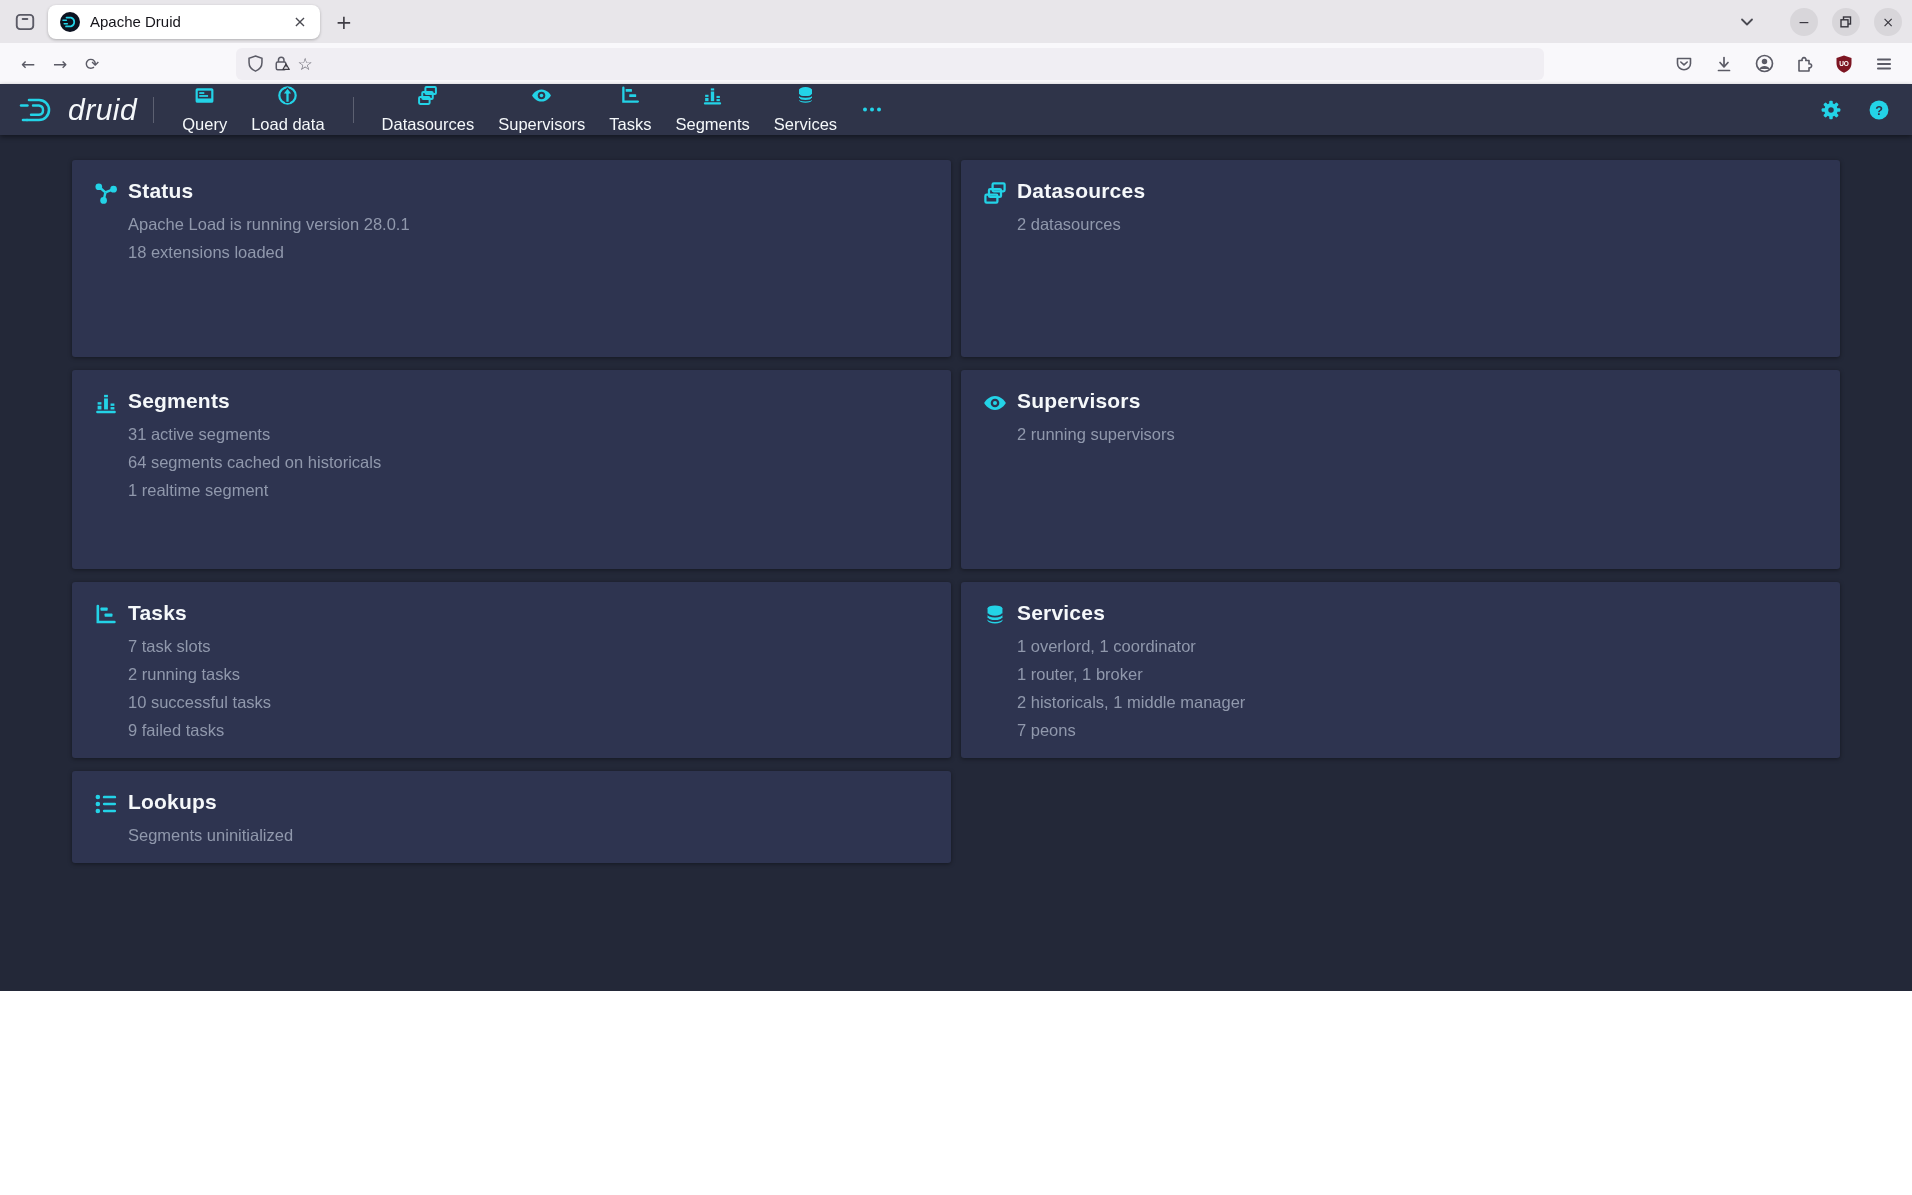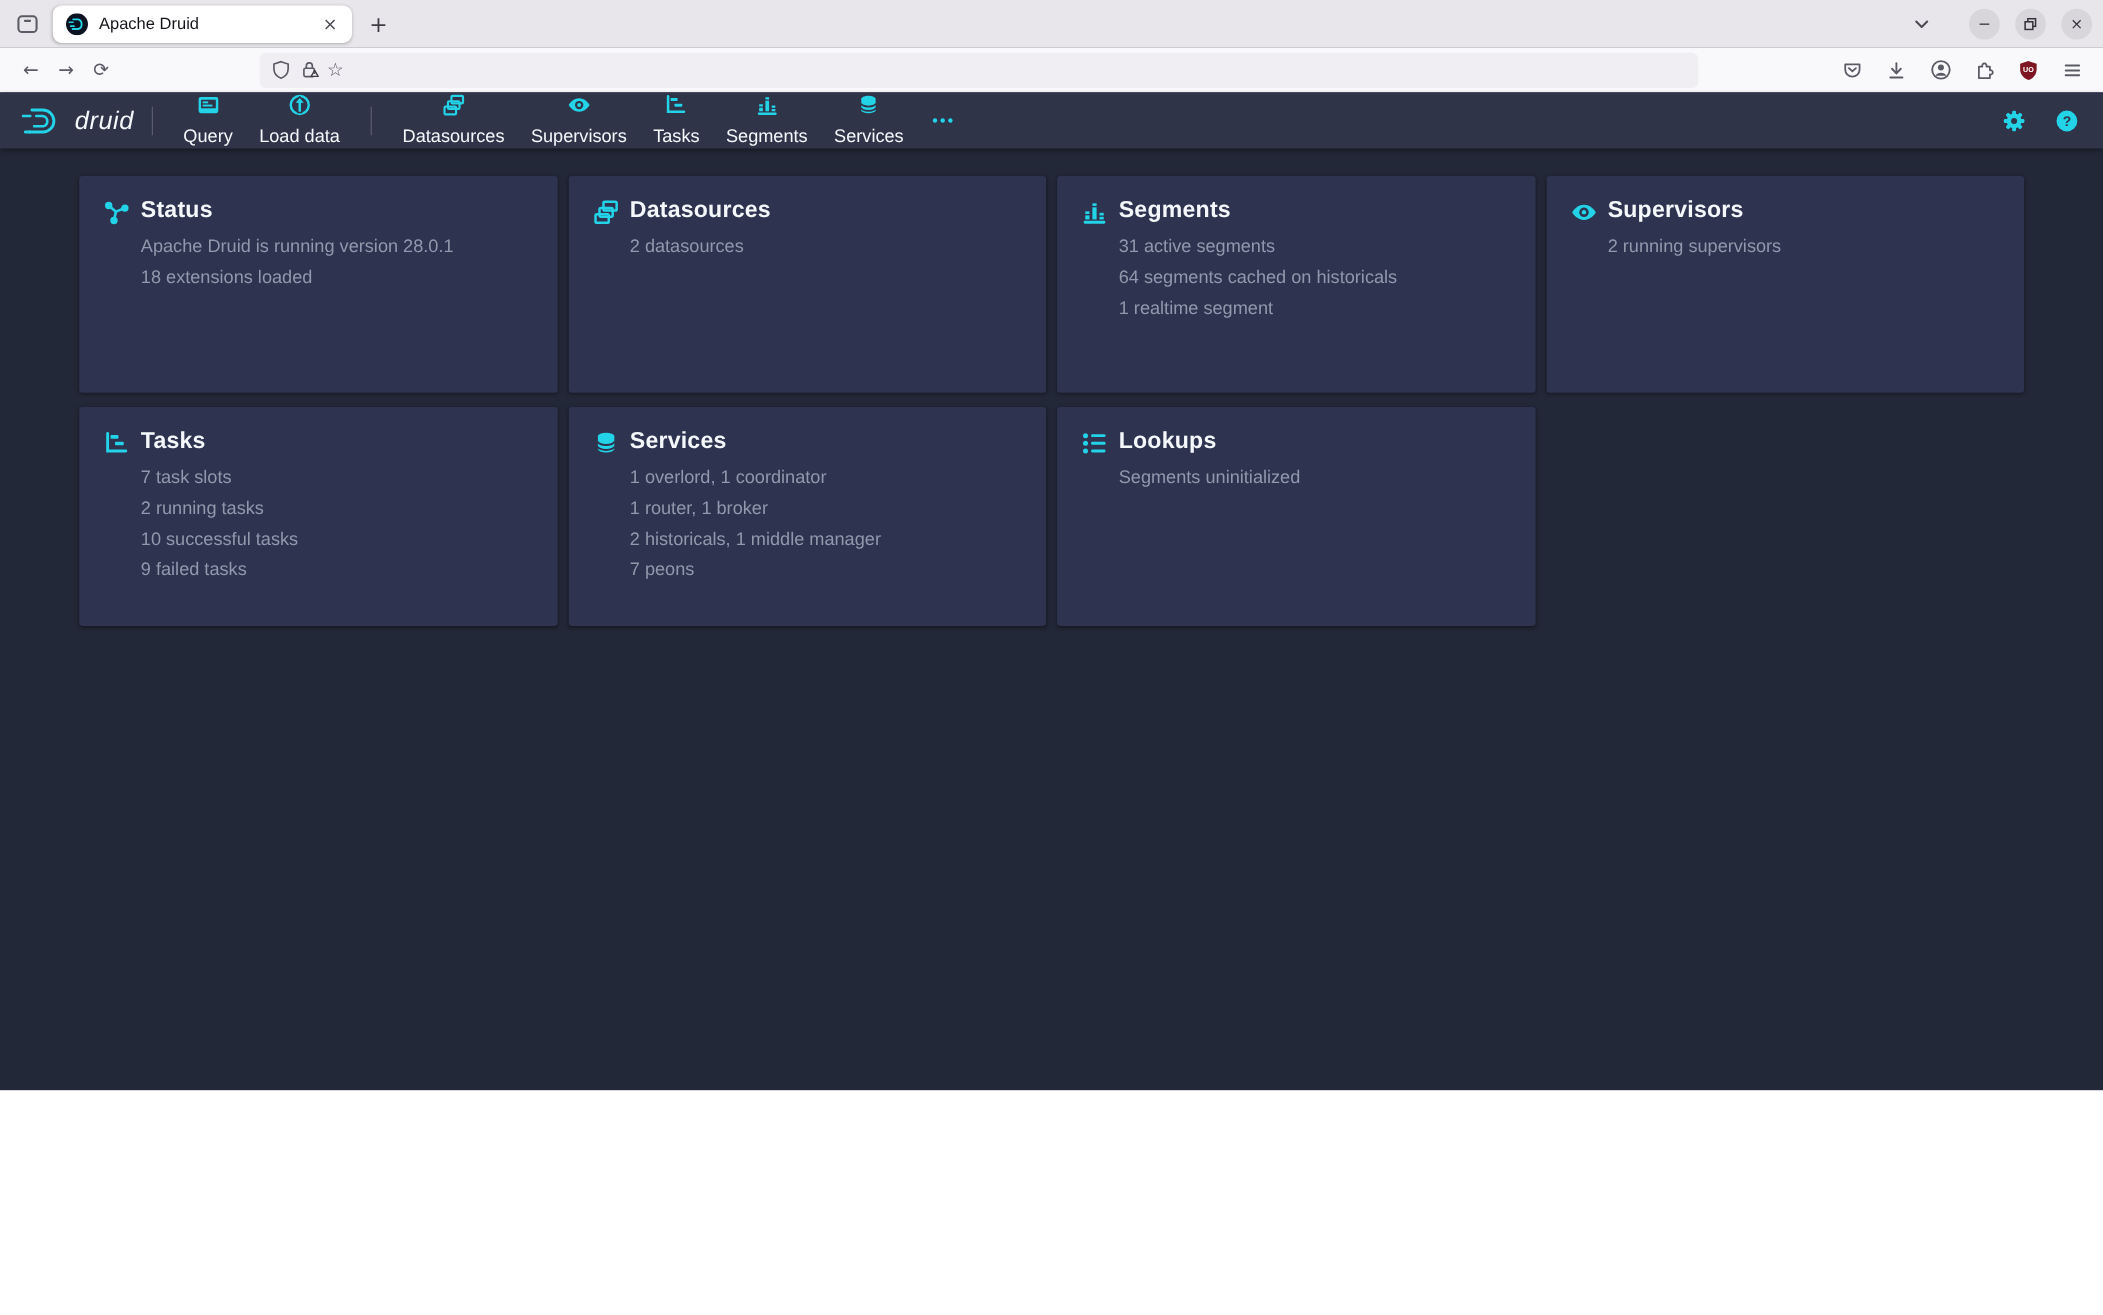--- a/index.html
+++ b/index.html
@@ -26,29 +26,29 @@
   .urlbar { height:32px; flex:1; margin:0 116px 0 128px; background:#f0eef3; border-radius:6px; display:flex; align-items:center; padding:0 8px 0 10px; cursor:text; }
   .url-text { font-size:15.5px; margin-left:6px; white-space:nowrap; overflow:hidden; flex:1; }
   .url-dim { color:#5f5e68; }
   .url-host { color:#15141a; }
   .star-btn { width:28px; height:28px; font-size:17px; color:#5b5b66; font-family:"DejaVu Sans",sans-serif; }
   .tool-ico { width:32px; height:32px; margin-left:8px; }
 
   
   .dnav { height:51px; background:#2f3449; display:flex; align-items:center; padding:0 18px; flex:none; box-shadow:0 2px 5px rgba(0,0,0,.45); z-index:5; }
   .brand { display:flex; align-items:center; gap:8px; cursor:pointer; }
-  .brand-text { font-size:23px; font-style:italic; font-weight:300; color:#f5f8fa; letter-spacing:.5px; }
+  .brand-text { font-size:30px; font-style:italic; font-weight:300; color:#f5f8fa; letter-spacing:.5px; }
   .nav-divider { width:1px; height:26px; background:rgba(255,255,255,.22); margin:0 16px; }
   .dnav-item { display:flex; align-items:center; gap:9px; padding:7px 12px; border-radius:3px; color:#f5f8fa; font-size:16.5px; background:transparent; border:none; cursor:pointer; white-space:nowrap;flex-direction:column; }
   .dnav-right { margin-left:auto; display:flex; align-items:center; gap:18px; }
   .dnav-iconbtn { background:transparent; border:none; width:30px; height:30px; display:flex; align-items:center; justify-content:center; cursor:pointer; }
 
   
   .content { flex:1; background:#232838; overflow:hidden; }
-  .cards { display:grid; grid-template-columns:repeat(4,1fr); grid-template-rows:197px 199px; gap:13px 10px; padding:25px 72px 0 72px; }
+  .cards { display:grid; grid-template-columns:repeat(2,1fr); grid-template-rows:197px 199px; gap:13px 10px; padding:25px 72px 0 72px; }
   .card { background:#2e3450; border-radius:3px; box-shadow:0 1px 4px rgba(0,0,0,.42); padding:18px 20px 18px 22px; display:flex; align-items:flex-start; cursor:pointer; }
   .card-icon { width:24px; flex:none; margin-top:3px; margin-right:10px; display:flex; justify-content:center; }
   .card-title { font-size:21px; font-weight:700; color:#f5f8fa; line-height:26px; letter-spacing:.2px; }
   .card-line { font-size:16.5px; color:#9098ac; line-height:20px; margin-top:8px; }
   .card-lines { margin-top:10px; }
 </style>
 </head>
 <body>
 
 <div class="screen">
@@ -284,21 +284,21 @@
             <g fill="#23d3e7">
               <circle cx="4" cy="4.8" r="2.8"></circle>
               <circle cx="16.3" cy="6.8" r="2.8"></circle>
               <circle cx="8" cy="16.2" r="2.8"></circle>
             </g>
           </svg>
         </span>
         <div class="card-body">
           <h2 class="card-title">Status</h2>
           <div class="card-lines">
-              <div class="card-line">Apache Druid is running version 28.0.1</div>
+              <div class="card-line">Apache Load is running version 28.0.1</div>
               <div class="card-line">18 extensions loaded</div>
             </div>
         </div>
       </div>
 
       <div class="card">
         <span class="card-icon">
           <svg width="24" height="24" viewBox="0 0 20 20">
             <rect x="8" y="2" width="10" height="6.6" rx="1" fill="none" stroke="#23d3e7" stroke-width="1.9"></rect>
             <rect x="5" y="6.7" width="10" height="6.6" rx="1" fill="none" stroke="#23d3e7" stroke-width="1.9"></rect>

